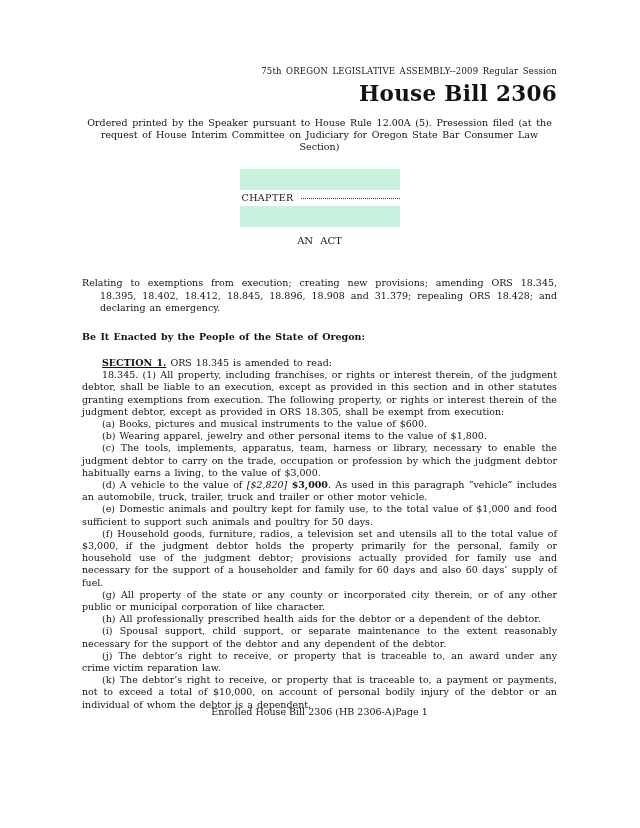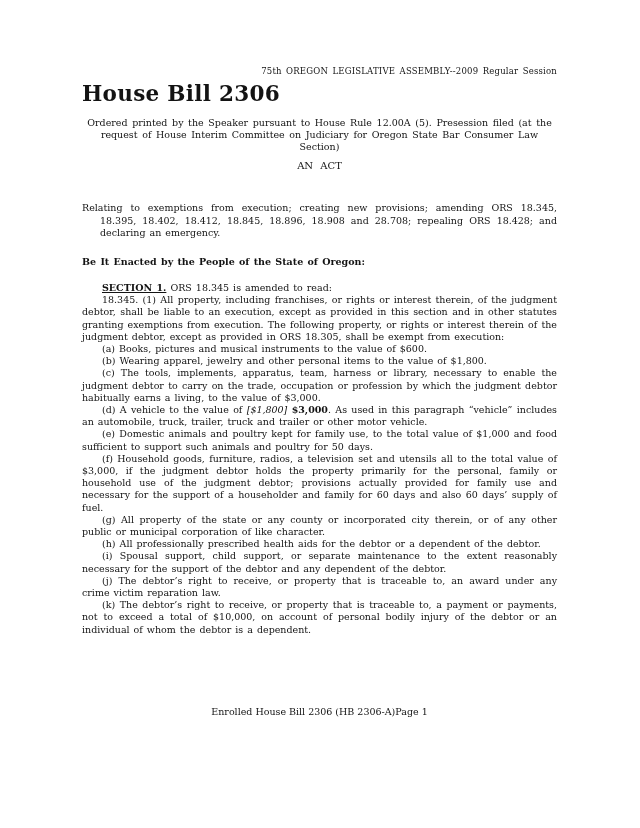--- a/index.html
+++ b/index.html
@@ -14,21 +14,21 @@
   .content { position:absolute; left:82px; top:0; width:475px; }
 
   .session {
     text-align:right; font-size:8.5px; letter-spacing:0.2px;
     margin-top:66px; word-spacing:1.5px;
   }
   .enrolled {
     text-align:center; font-weight:bold; font-size:13.5px; margin-top:20px;
   }
   .bill-title {
-    text-align:left; font-weight:bold; font-size:21.5px;
+    text-align:right; font-weight:bold; font-size:21.5px;
     margin:5px 0 0 0; letter-spacing:0.3px;
   }
   .ordered {
     text-align:center; font-size:9.5px; line-height:11.8px;
     margin:11px 0 0 0; word-spacing:1.6px;
   }
 
   .chapter-block { width:160px; margin:17px auto 0 auto; }
   .chapter-box { height:21px; }
   .chapter-line {
@@ -76,34 +76,42 @@
 <div class="page">
   <div class="content">
 
     <div class="session">75th OREGON LEGISLATIVE ASSEMBLY--2009 Regular Session</div>
 
 
     <div class="bill-title">House Bill 2306</div>
 
     <p class="ordered">Ordered printed by the Speaker pursuant to House Rule 12.00A (5).  Presession filed (at the request of House Interim Committee on Judiciary for Oregon State Bar Consumer Law Section)</p>
 
+    <div class="chapter-block">
+      <div class="chapter-box" style="background: rgb(200, 242, 221);"></div>
+      <div class="chapter-line">
+        <span class="chapter-label">CHAPTER</span>
+        <span class="chapter-leader"></span>
+      </div>
+      <div class="chapter-box" style="background: rgb(200, 242, 221);"></div>
+    </div>
 
     <div class="an-act">AN ACT</div>
 
-    <p class="relating">Relating to exemptions from execution; creating new provisions; amending ORS 18.345, 18.395, 18.402, 18.412, 18.845, 18.896, 18.908 and 28.708; repealing ORS 18.428; and declaring an emergency.</p>
+    <p class="relating">Relating to exemptions from execution; creating new provisions; amending ORS 18.345, 18.395, 18.402, 18.412, 18.845, 18.896, 18.908 and 31.379; repealing ORS 18.428; and declaring an emergency.</p>
 
     <p class="enacting">Be It Enacted by the People of the State of Oregon:</p>
 
     <div class="bill-body" id="bill-body">
         <p class="bpar"><span class="sec">SECTION 1.</span><span> ORS 18.345 is amended to read:</span></p>
         <p class="bpar"><span>18.345. (1) All property, including franchises, or rights or interest therein, of the judgment debtor, shall be liable to an execution, except as provided in this section and in other statutes granting exemptions from execution. The following property, or rights or interest therein of the judgment debtor, except as provided in ORS 18.305, shall be exempt from execution:</span></p>
         <p class="bpar"><span>(a) Books, pictures and musical instruments to the value of $600.</span></p>
         <p class="bpar"><span>(b) Wearing apparel, jewelry and other personal items to the value of $1,800.</span></p>
         <p class="bpar"><span>(c) The tools, implements, apparatus, team, harness or library, necessary to enable the judgment debtor to carry on the trade, occupation or profession by which the judgment debtor habitually earns a living, to the value of $3,000.</span></p>
-        <p class="bpar"><span>(d) A vehicle to the value of </span><span class="del">[$1,800]</span><span> </span><span class="new">$3,000</span><span>. As used in this paragraph “vehicle” includes an automobile, truck, trailer, truck and trailer or other motor vehicle.</span></p>
+        <p class="bpar"><span>(d) A vehicle to the value of </span><span class="del">[$2,820]</span><span> </span><span class="new">$3,000</span><span>. As used in this paragraph “vehicle” includes an automobile, truck, trailer, truck and trailer or other motor vehicle.</span></p>
         <p class="bpar"><span>(e) Domestic animals and poultry kept for family use, to the total value of $1,000 and food sufficient to support such animals and poultry for 50 days.</span></p>
         <p class="bpar"><span>(f) Household goods, furniture, radios, a television set and utensils all to the total value of $3,000, if the judgment debtor holds the property primarily for the personal, family or household use of the judgment debtor; provisions actually provided for family use and necessary for the support of a householder and family for 60 days and also 60 days’ supply of fuel.</span></p>
         <p class="bpar"><span>(g) All property of the state or any county or incorporated city therein, or of any other public or municipal corporation of like character.</span></p>
         <p class="bpar"><span>(h) All professionally prescribed health aids for the debtor or a dependent of the debtor.</span></p>
         <p class="bpar"><span>(i) Spousal support, child support, or separate maintenance to the extent reasonably necessary for the support of the debtor and any dependent of the debtor.</span></p>
         <p class="bpar"><span>(j) The debtor’s right to receive, or property that is traceable to, an award under any crime victim reparation law.</span></p>
         <p class="bpar"><span>(k) The debtor’s right to receive, or property that is traceable to, a payment or payments, not to exceed a total of $10,000, on account of personal bodily injury of the debtor or an individual of whom the debtor is a dependent.</span></p>
       </div>
 
   </div>

